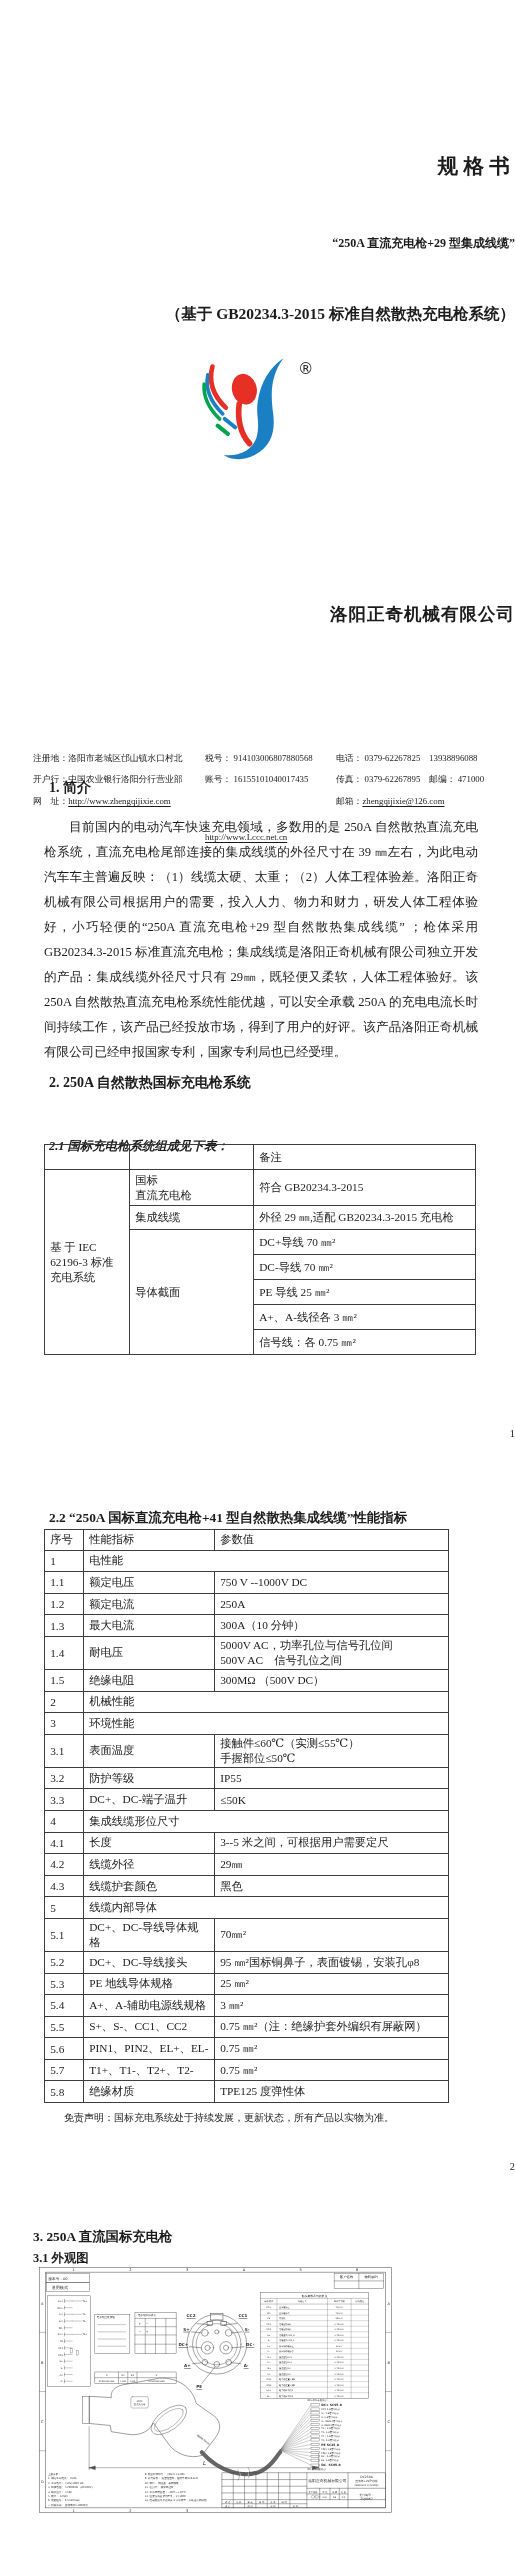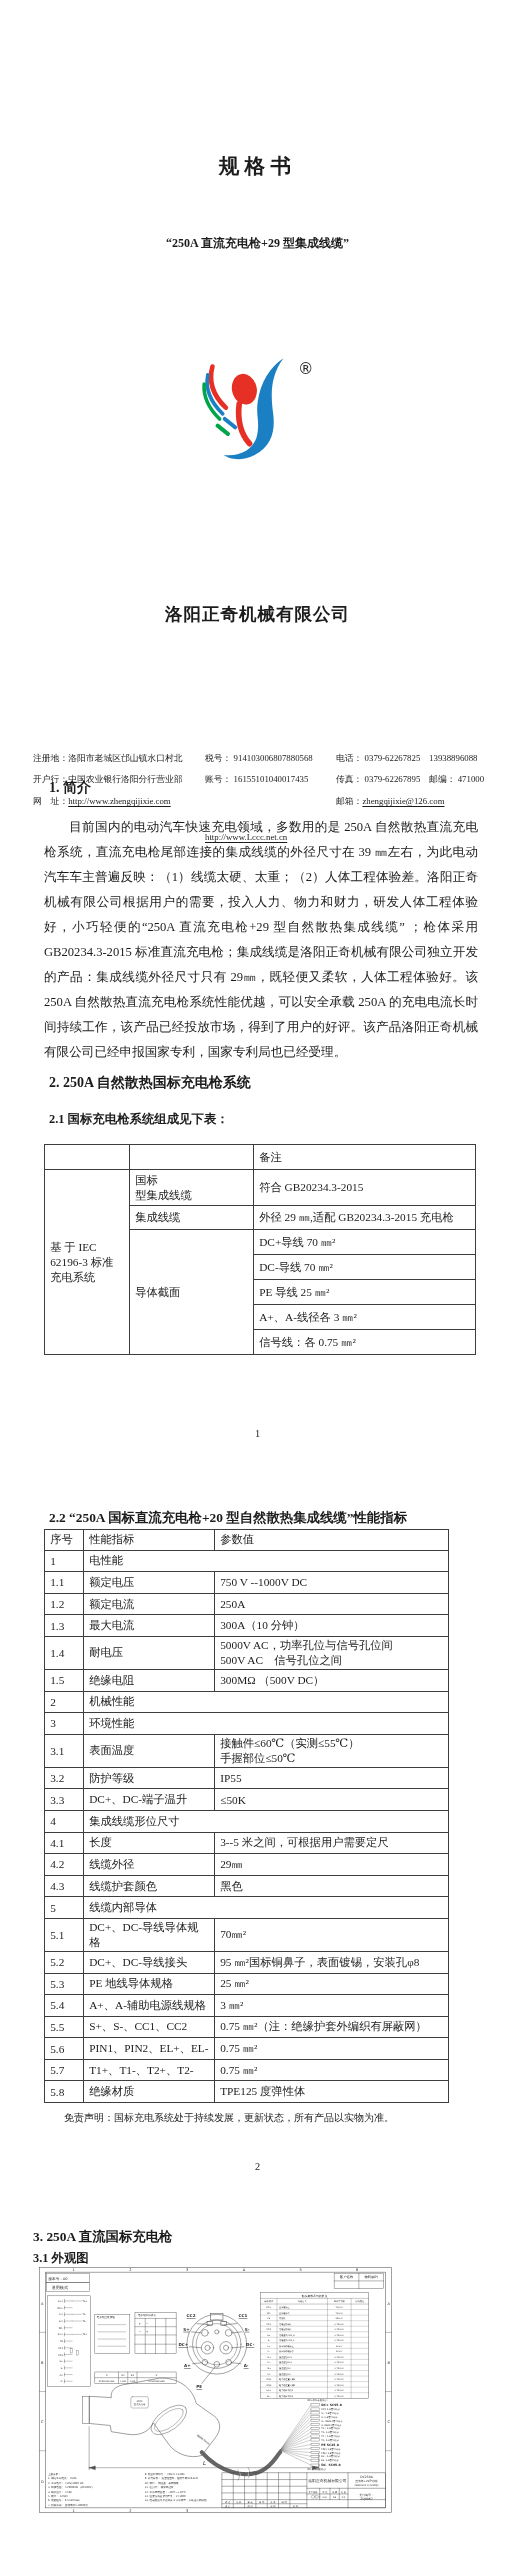--- a/index.html
+++ b/index.html
@@ -1,19 +1,19 @@
 <!DOCTYPE html>
 <html style="font-size:8.2px"><head>
 <meta charset="utf-8">
 <style>
   html,body{margin:0;padding:0;background:#ffffff;}
   .page{position:relative;width:515px;height:3408px;background:#ffffff;overflow:hidden;
         font-family:"Liberation Serif","DejaVu Serif",serif;color:#1c1c1c;}
   .abs{position:absolute;}
-  .ctr{left:0;width:515px;text-align:center;}
+  .ctr{left:0;width:515px;text-align:right;}
   .doc-title{font-size:20.6px;font-weight:bold;letter-spacing:5.2px;}
   .doc-sub{font-size:12px;font-weight:bold;}
   .doc-sub2{font-size:15.5px;font-weight:bold;}
   .company-title{font-size:17.5px;font-weight:bold;letter-spacing:1px;}
   .contact{font-size:8.8px;white-space:nowrap;}
   .u{text-decoration:underline;text-underline-offset:1.5px;}
   .h1{font-size:14px;font-weight:bold;}
   .h2{font-size:13.4px;font-weight:bold;}
   .h3{font-size:12.4px;font-weight:bold;}
   .body-par{font-size:12.6px;line-height:25px;text-align:justify;text-indent:2em;}
@@ -26,20 +26,21 @@
   .cell-c{text-align:left;}
   svg text{font-family:"DejaVu Sans","Liberation Sans",sans-serif;fill:#2b2b2b;}
 </style>
 </head>
 <body>
 
 <div class="page">
 
   <div class="abs ctr doc-title" style="top:152px;">规格书</div>
   <div class="abs ctr doc-sub" style="top:235px;">“250A 直流充电枪+29 型集成线缆”</div>
+  <div class="abs ctr doc-sub2" style="top:304px;">（基于 GB20234.3-2015 标准自然散热充电枪系统）</div>
 
   <svg class="abs" style="left:197px;top:357px;" width="121" height="106" viewBox="0 0 235 205">
     <path d="M30,18 Q18,62 56,98" fill="none" stroke="#e62f25" stroke-width="9" stroke-linecap="round"></path>
     <path d="M21,34 Q13,74 50,110" fill="none" stroke="#1b7fc4" stroke-width="7" stroke-linecap="round"></path>
     <path d="M14,52 Q11,88 44,120" fill="none" stroke="#00a44a" stroke-width="7" stroke-linecap="round"></path>
     <path d="M40,133 l20,16" stroke="#00a44a" stroke-width="8" stroke-linecap="round"></path>
     <path d="M54,120 l20,16" stroke="#1b7fc4" stroke-width="8" stroke-linecap="round"></path>
     <ellipse cx="92" cy="62" rx="24" ry="30" transform="rotate(-14 92 62)" fill="#e62f25"></ellipse>
     <path d="M82,90 Q76,138 102,168" fill="none" stroke="#e62f25" stroke-width="11" stroke-linecap="round"></path>
     <path d="M168,2 C140,38 144,80 148,110 C152,142 146,172 112,190 C86,203 62,198 52,190 C88,194 112,176 117,150 C122,124 114,112 118,86 C123,50 142,18 168,2 Z" fill="#1b7fc4"></path>
@@ -55,38 +56,38 @@
   <div class="abs contact" style="left:205px;top:774px;">账号： 16155101040017435</div>
   <div class="abs contact" style="left:336px;top:774px;">传真： 0379-62267895　邮编： 471000</div>
   <div class="abs contact" style="left:33px;top:796px;"><span>网　址：</span><span class="u">http://www.zhengqijixie.com</span></div>
   <div class="abs contact u" style="left:205px;top:832px;">http://www.Lccc.net.cn</div>
   <div class="abs contact" style="left:336px;top:796px;"><span>邮箱：</span><span class="u">zhengqijixie@126.com</span></div>
 
   <div class="abs h1" style="left:49px;top:779px;">1. 简介</div>
   <div class="abs body-par" style="left:44px;top:815px;width:434px;">目前国内的电动汽车快速充电领域，多数用的是 250A 自然散热直流充电枪系统，直流充电枪尾部连接的集成线缆的外径尺寸在 39 ㎜左右，为此电动汽车车主普遍反映：（1）线缆太硬、太重；（2）人体工程体验差。洛阳正奇机械有限公司根据用户的需要，投入人力、物力和财力，研发人体工程体验好，小巧轻便的“250A 直流充电枪+29 型自然散热集成线缆” ；枪体采用 GB20234.3-2015 标准直流充电枪；集成线缆是洛阳正奇机械有限公司独立开发的产品：集成线缆外径尺寸只有 29㎜，既轻便又柔软，人体工程体验好。该 250A 自然散热直流充电枪系统性能优越，可以安全承载 250A 的充电电流长时间持续工作，该产品已经投放市场，得到了用户的好评。该产品洛阳正奇机械有限公司已经申报国家专利，国家专利局也已经受理。</div>
 
   <div class="abs h1" style="left:49px;top:1074px;">2. 250A 自然散热国标充电枪系统</div>
-  <div class="abs h3" style="left:49px;top:1111px;">2.1 国标充电枪系统组成见下表：</div>
+  <div class="abs h3" style="left:49px;top:1138px;font-style:italic;">2.1 国标充电枪系统组成见下表：</div>
 
   <table class="doc t1 abs" style="left:44px;top:1144px;width:430px;">
     <colgroup>
         <col style="width:85px">
         <col style="width:124px">
         <col style="width:222px">
       </colgroup>
     <tbody>
         <tr style="height:25px">
           <td></td>
           <td></td>
           <td>备注</td>
         </tr>
     <tr style="height:36px">
           <td rowspan="7" class="cell-c">基 于 IEC 62196-3 标准充电系统</td>
           <td>国标
-型集成线缆</td>
+直流充电枪</td>
           <td>符合 GB20234.3-2015</td>
         </tr>
     <tr style="height:24px">
           <td>集成线缆</td>
           <td>外径 29 ㎜,适配 GB20234.3-2015 充电枪</td>
         </tr>
     <tr style="height:25px">
           <td rowspan="5">导体截面</td>
           <td>DC+导线 70 ㎜²</td>
         </tr>
@@ -100,21 +101,21 @@
           <td>A+、A-线径各 3 ㎜²</td>
         </tr>
     <tr style="height:25px">
           <td>信号线：各 0.75 ㎜²</td>
         </tr>
   </tbody>
     </table>
 
   <div class="abs ctr pageno" style="top:1428px;">1</div>
 
-  <div class="abs h2" style="left:49px;top:1509px;">2.2 “250A 国标直流充电枪+20 型自然散热集成线缆”性能指标</div>
+  <div class="abs h2" style="left:49px;top:1509px;">2.2 “250A 国标直流充电枪+41 型自然散热集成线缆”性能指标</div>
 
   <table class="doc t2 abs" style="left:44px;top:1529px;width:404px;">
     <colgroup>
         <col style="width:39px">
         <col style="width:131px">
         <col style="width:234px">
       </colgroup>
     <thead>
       <tr style="height:20.6px">
         <th class="cell-c">序号</th>

